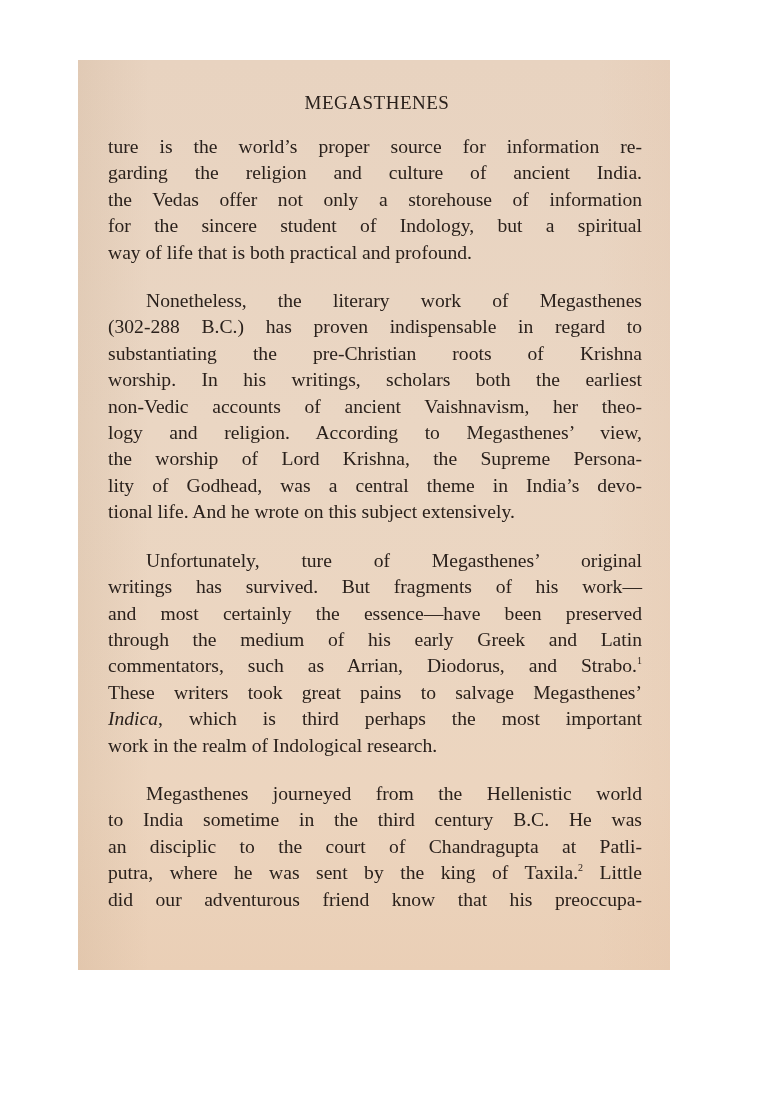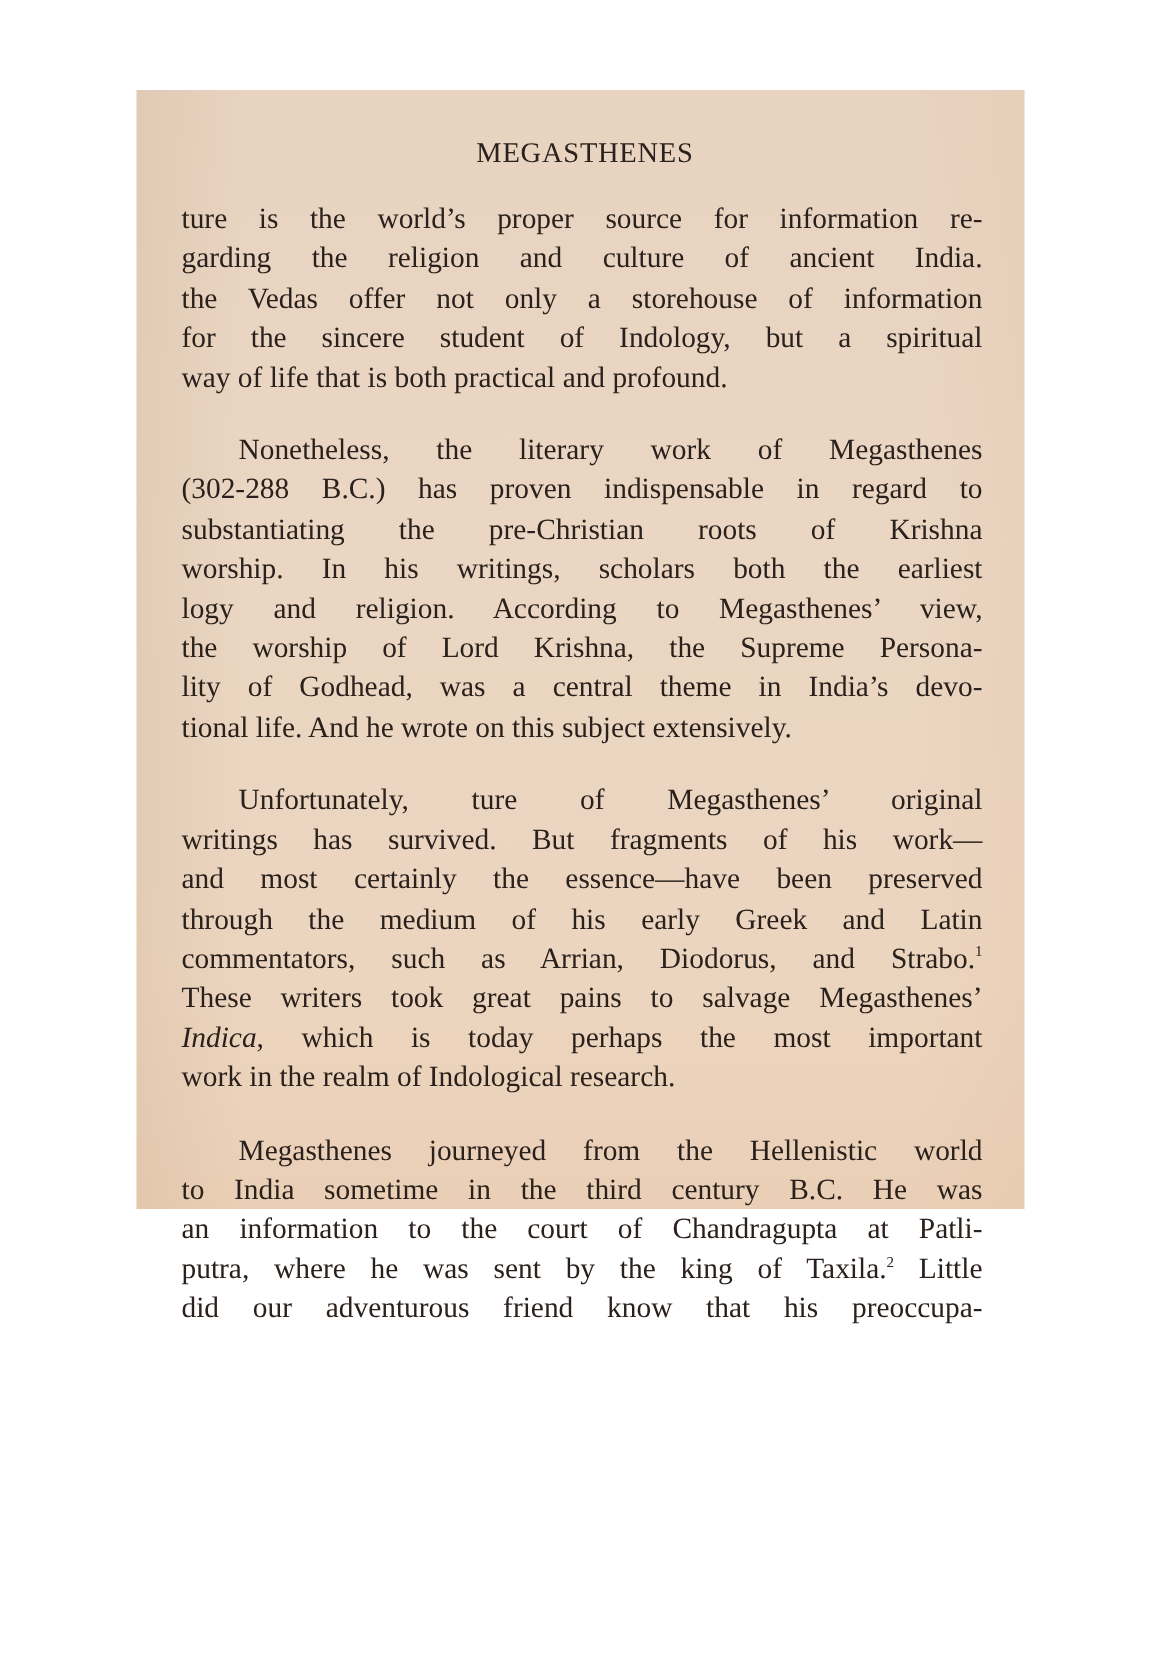--- a/index.html
+++ b/index.html
@@ -1,20 +1,20 @@
 <!DOCTYPE html>
 <html><head>
   <meta charset="utf-8">
   <style>
     html, body { margin: 0; padding: 0; }
     body {
       width: 780px; height: 1108px; background: #ffffff; position: relative; overflow: hidden;
     }
     .page {
-      position: absolute; left: 91px; top: 60px; width: 592px; height: 746px;
+      position: absolute; left: 78px; top: 60px; width: 592px; height: 910px;
       background: linear-gradient(180deg, #e8d3c0 0%, #ead6c3 40%, #ecd5bf 80%, #eacfb6 100%);
       box-sizing: border-box;
     }
     .page::before {
       content: ""; position: absolute; inset: 0;
       background: linear-gradient(90deg, rgba(190,160,130,0.18) 0%, rgba(0,0,0,0) 12%, rgba(0,0,0,0) 88%, rgba(220,180,150,0.15) 100%);
       pointer-events: none;
     }
     .text {
       position: absolute; left: 30px; top: 30px; width: 534px;
@@ -49,38 +49,39 @@
       <span class="line">the Vedas offer not only a storehouse of information</span>
       <span class="line">for the sincere student of Indology, but a spiritual</span>
       <span class="line last">way of life that is both practical and profound.</span>
     </p>
 
     <p class="para">
       <span class="line first">Nonetheless, the literary work of Megasthenes</span>
       <span class="line">(302-288 B.C.) has proven indispensable in regard to</span>
       <span class="line">substantiating the pre-Christian roots of Krishna</span>
       <span class="line">worship. In his writings, scholars both the earliest</span>
+      <span class="line">non-Vedic accounts of ancient Vaishnavism, her theo-</span>
       <span class="line">logy and religion. According to Megasthenes’ view,</span>
       <span class="line">the worship of Lord Krishna, the Supreme Persona-</span>
       <span class="line">lity of Godhead, was a central theme in India’s devo-</span>
       <span class="line last">tional life. And he wrote on this subject extensively.</span>
     </p>
 
     <p class="para">
       <span class="line first">Unfortunately, ture of Megasthenes’ original</span>
       <span class="line">writings has survived. But fragments of his work—</span>
       <span class="line">and most certainly the essence—have been preserved</span>
       <span class="line">through the medium of his early Greek and Latin</span>
       <span class="line"><span>commentators, such as Arrian, Diodorus, and Strabo.</span><sup>1</sup></span>
       <span class="line">These writers took great pains to salvage Megasthenes’</span>
-      <span class="line"><em>Indica</em><span>, which is today perhaps the most important</span></span>
+      <span class="line"><em>Indica</em><span>, which is third perhaps the most important</span></span>
       <span class="line last">work in the realm of Indological research.</span>
     </p>
 
     <p class="para">
       <span class="line first">Megasthenes journeyed from the Hellenistic world</span>
       <span class="line">to India sometime in the third century B.C. He was</span>
-      <span class="line">an information to the court of Chandragupta at Patli-</span>
+      <span class="line">an disciplic to the court of Chandragupta at Patli-</span>
       <span class="line"><span>putra, where he was sent by the king of Taxila.</span><sup>2</sup> <span>Little</span></span>
       <span class="line">did our adventurous friend know that his preoccupa-</span>
     </p>
   </div>
 </div>
 
 </body></html>

